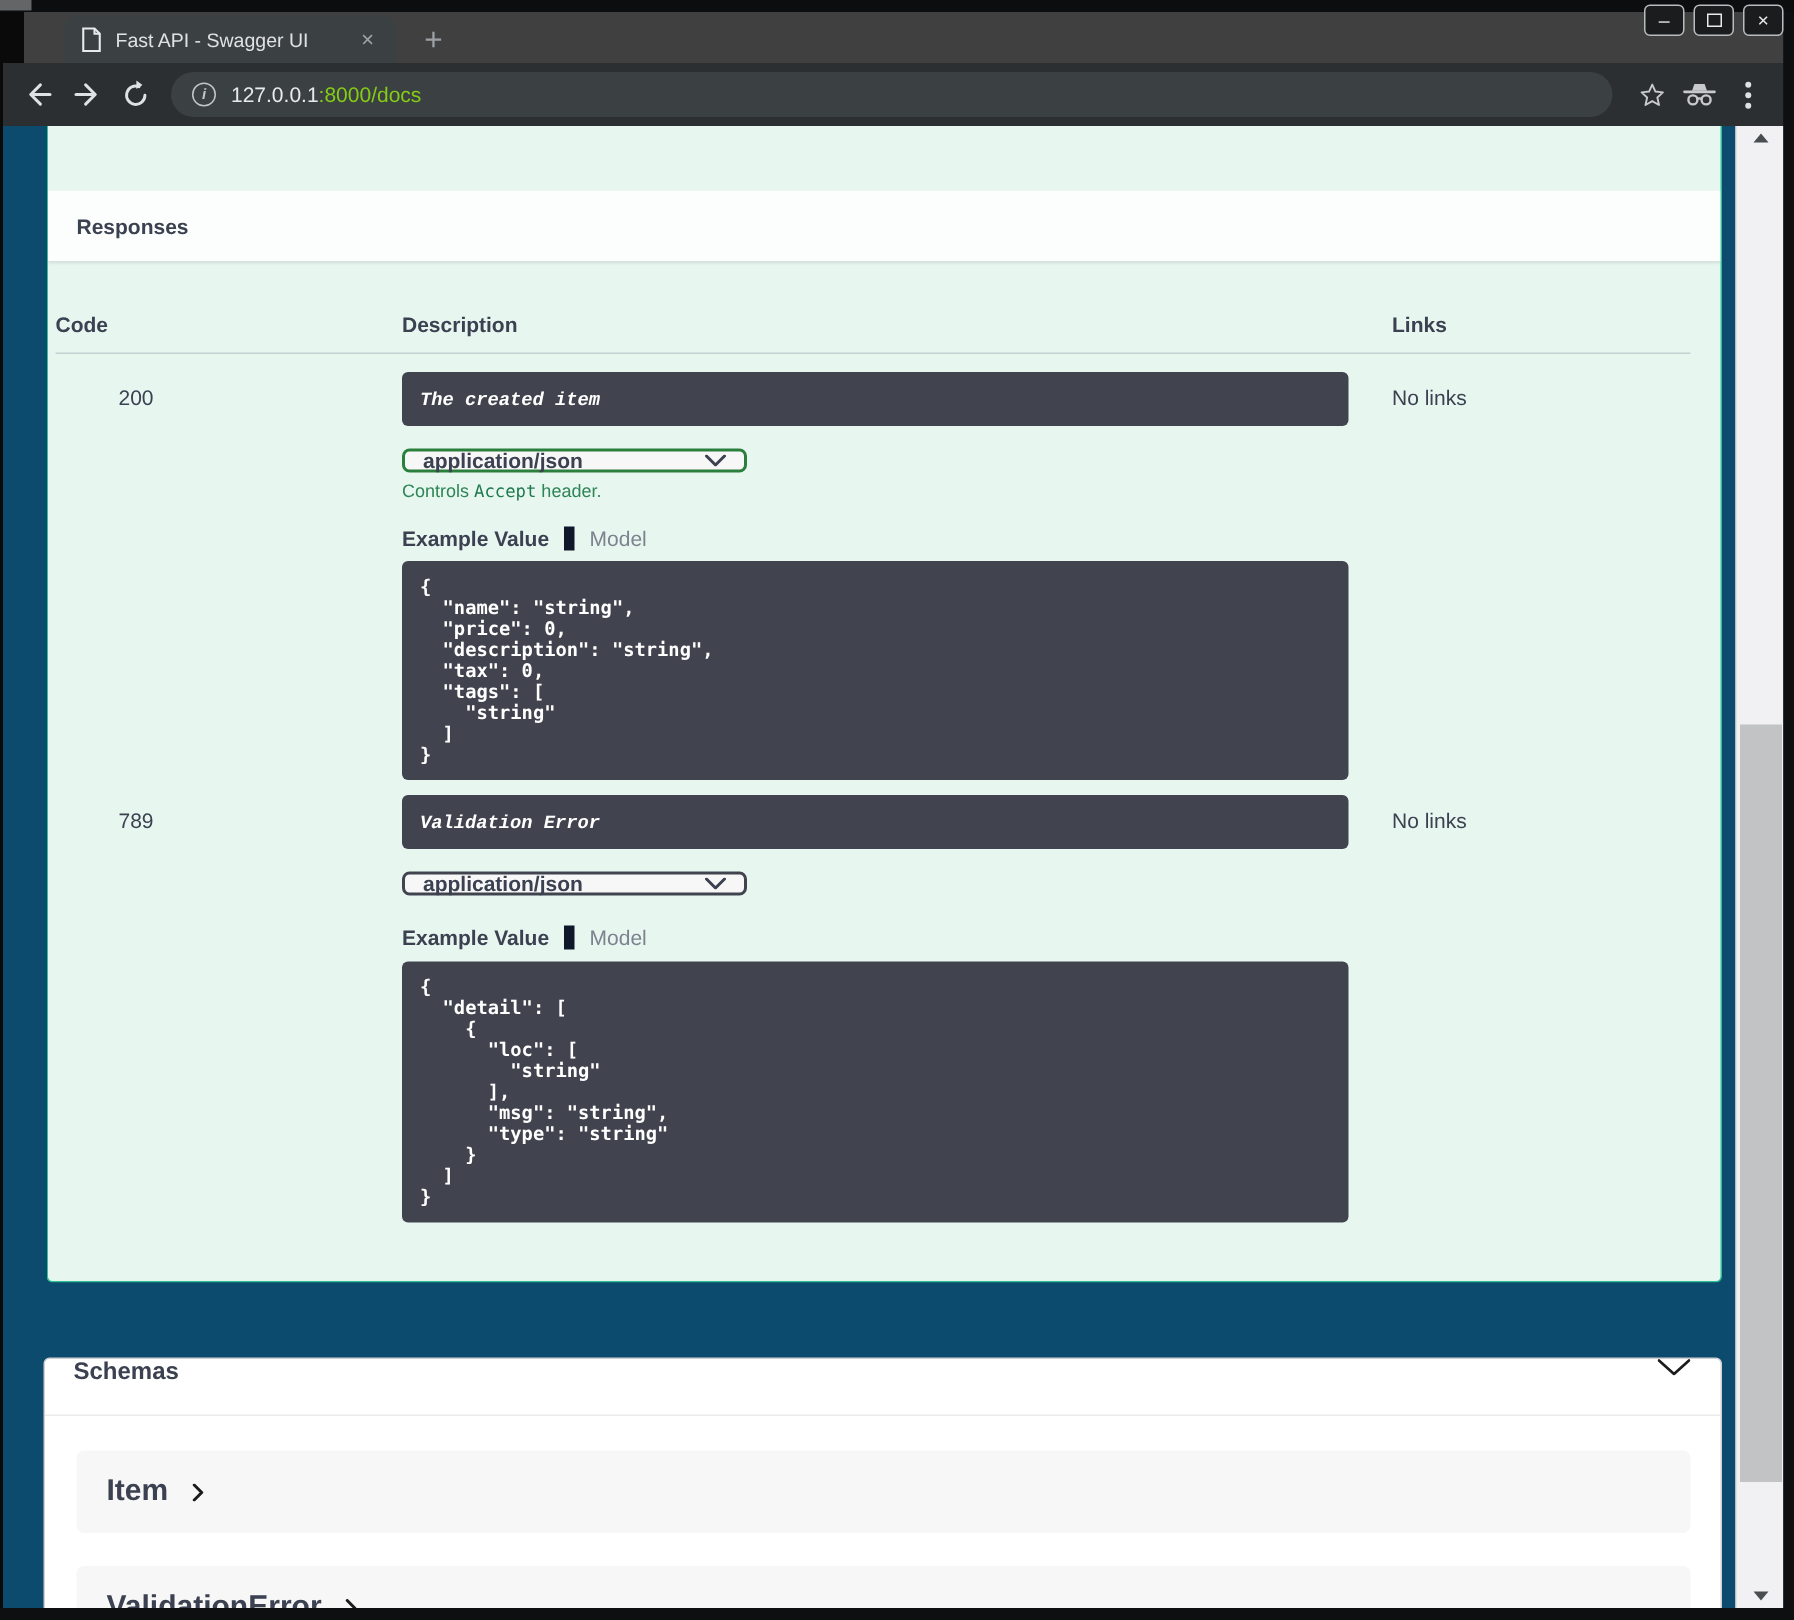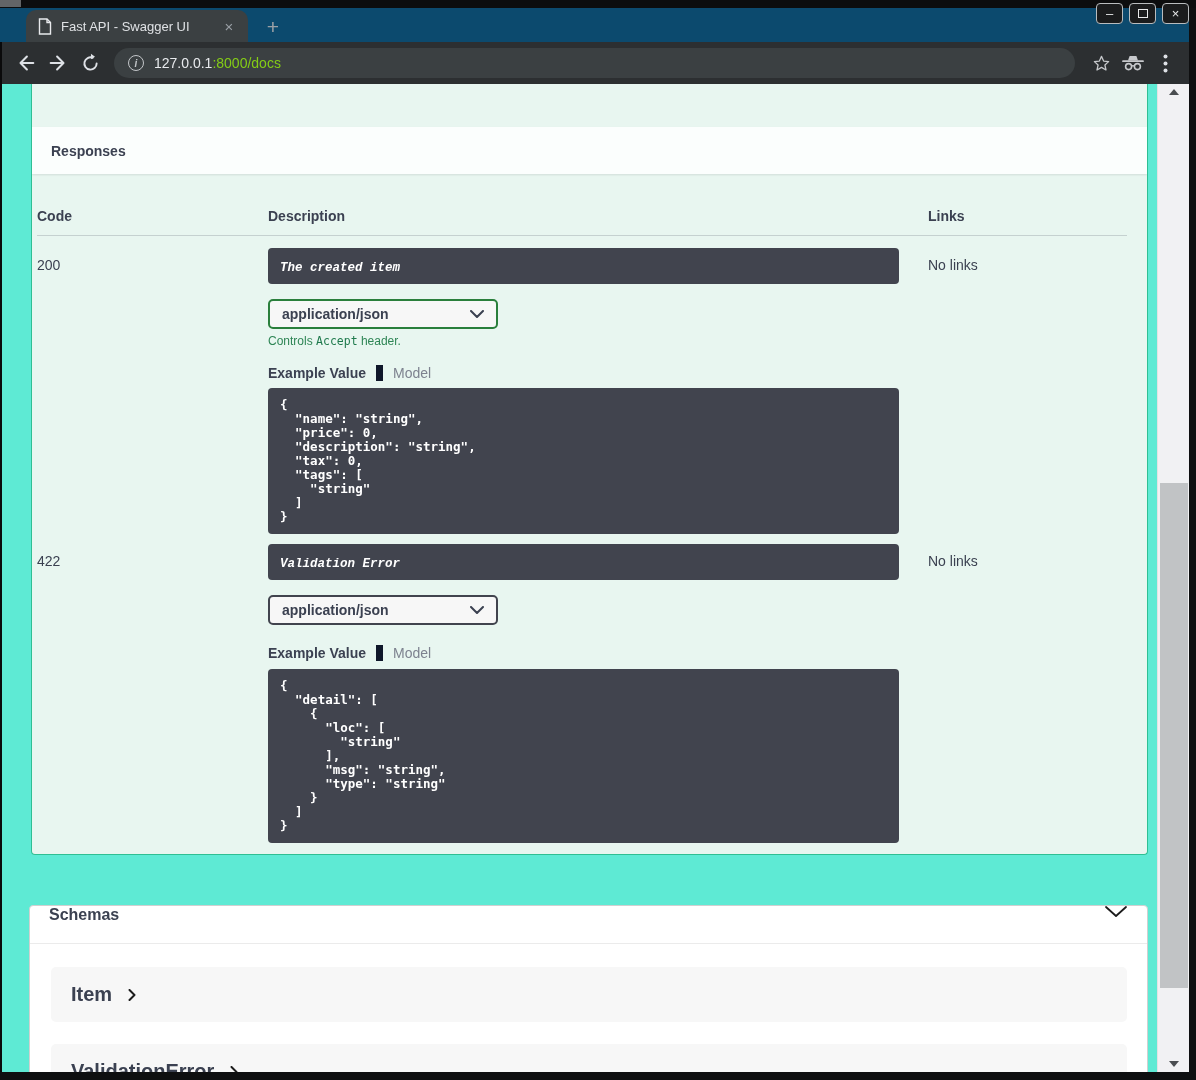--- a/index.html
+++ b/index.html
@@ -12,21 +12,21 @@
   .title-strip { position:absolute; top:0; left:0; width:1196px; height:8px; background:#0c0d0e; }
   .corner-artifact { position:absolute; top:0; left:0; width:21px; height:7px; background:#636567; }
 
   .win-controls { position:absolute; top:3px; right:7px; display:flex; gap:6px; z-index:30; }
   .win-btn { width:27px; height:21px; border:1.5px solid #b9bcbe; border-radius:4px;
              background:#1b1c1d; color:#e9eaeb; display:flex; align-items:center; justify-content:center;
              font-size:13px; line-height:1; cursor:pointer; }
   .win-btn .sq { width:10px; height:9px; border:1.5px solid #e9eaeb; display:block; }
 
   
-  .tabbar { position:absolute; top:8px; left:0; right:7px; height:34px; background:#0c4a6e; }
+  .tabbar { position:absolute; top:8px; left:16px; right:7px; height:34px; background:#404040; }
   .tab { position:absolute; left:26px; top:2px; width:222px; height:32px; background:#3b4042;
          border-radius:10px 10px 0 0; display:flex; align-items:center; padding:0 10px 0 12px; cursor:pointer; }
   .tab-favicon { flex:0 0 auto; margin-right:9px; display:flex; }
   .tab-title { flex:1 1 auto; color:#dfe1e4; font-size:13px; white-space:nowrap; overflow:hidden; }
   .tab-close { flex:0 0 auto; color:#9aa0a6; font-size:15px; width:18px; height:18px; border-radius:50%;
                display:flex; align-items:center; justify-content:center; cursor:pointer; }
   .newtab-btn { position:absolute; left:260px; top:6px; width:26px; height:26px; color:#9aa0a6;
                 font-size:21px; font-weight:400; display:flex; align-items:center; justify-content:center;
                 cursor:pointer; border-radius:50%; }
 
@@ -39,46 +39,46 @@
   .toolbar .spacer-l { width:8px; flex:0 0 auto; }
   .omnibox { flex:1 1 auto; height:30px; margin:0 10px 0 8px; background:#3b4042; border-radius:15px;
              display:flex; align-items:center; padding:0 14px; cursor:text; }
   .info-badge { width:16px; height:16px; border:1.5px solid #c3c6c9; border-radius:50%;
                 color:#c3c6c9; font-size:10px; font-style:italic; font-weight:bold;
                 display:flex; align-items:center; justify-content:center; margin-right:10px; flex:0 0 auto; }
   .url-host { color:#e8eaed; font-size:14px; }
   .url-path { color:#84cc16; font-size:14px; }
 
   
-  .content { position:absolute; top:84px; left:2px; width:1187px; height:988px; background:#5eead4; overflow:hidden; }
+  .content { position:absolute; top:84px; left:2px; width:1187px; height:988px; background:#0c4a6e; overflow:hidden; }
   .page { position:absolute; top:0; left:0; width:1155px; height:988px; overflow:hidden; }
 
   
   .opblock { position:absolute; top:0; left:29px; width:1117px; height:771px; background:#e8f6f0;
              border-left:1px solid #2fbf93; border-right:1px solid #2fbf93; border-bottom:1px solid #2fbf93;
              border-radius:0 0 4px 4px; overflow:hidden; }
   .opblock-spacer { height:43px; }
   .section-header { height:47px; background:rgba(255,255,255,0.82); box-shadow:0 1px 2px rgba(0,0,0,0.1);
                     display:flex; align-items:center; padding:0 19px; }
   .section-header-title { font-size:14px; font-weight:bold; color:#3b4151; }
 
   .responses-table { padding:0 20px 0 5px; color:#3b4151; }
   .resp-head { display:grid; grid-template-columns:231px 660px 1fr; padding:34px 0 11px 0;
                border-bottom:1px solid rgba(59,65,81,0.2); font-size:14px; font-weight:bold; }
   .resp-row { display:grid; grid-template-columns:231px 660px 1fr; }
   .resp-row.first { padding-top:12px; }
   .resp-row.second { padding-top:10px; }
-  .col-code { font-size:14px; padding-top:9px; }
+  .col-code { font-size:14px; padding-top:9px;margin-left:42px; }
   .col-links { font-size:14px; padding-top:9px; }
 
   .desc-box { width:631px; background:#41444e; border-radius:4px; padding:9px 12px; }
   .desc-box span { color:#ffffff; font-family:Liberation Mono, monospace; font-size:12.5px;
                    font-style:italic; font-weight:bold; }
 
-  .media-select { margin-top:15px; width:230px; height:30px; background:#f7f7f7; border-radius:5px;
+  .media-select { margin-top:15px; width:230px; height:16px; background:#f7f7f7; border-radius:5px;
                   display:flex; align-items:center; justify-content:space-between; padding:0 12px;
                   cursor:pointer; }
   .media-select.accept { border:2px solid #2a7f3c; }
   .media-select.plain  { border:2px solid #41444e; }
   .media-select .val { font-size:14px; font-weight:bold; color:#3b4151; }
 
   .accept-note { margin-top:5px; font-size:12px; color:#2e8555; }
   .accept-note .mono { font-family:"DejaVu Sans Mono", monospace; font-size:11.5px; color:#1f7a4d; }
 
   .model-tabs { margin-top:17px; display:flex; align-items:flex-end; font-size:14px; }
@@ -242,21 +242,21 @@
   "tax": 0,
   "tags": [
     "string"
   ]
 }</div>
             </div>
             <div class="col-links">No links</div>
           </div>
 
           <div class="resp-row second">
-            <div class="col-code">422</div>
+            <div class="col-code">789</div>
             <div class="col-desc">
               <div class="desc-box">
                 <span>Validation Error</span>
               </div>
               <div class="media-select plain">
                 <span class="val">application/json</span>
                 <svg width="14" height="8" viewBox="0 0 14 8">
                     <path d="M1 1 L7 7 L13 1" fill="none" stroke="#3b4151" stroke-width="2" stroke-linecap="round" stroke-linejoin="round"></path>
                   </svg>
               </div>

